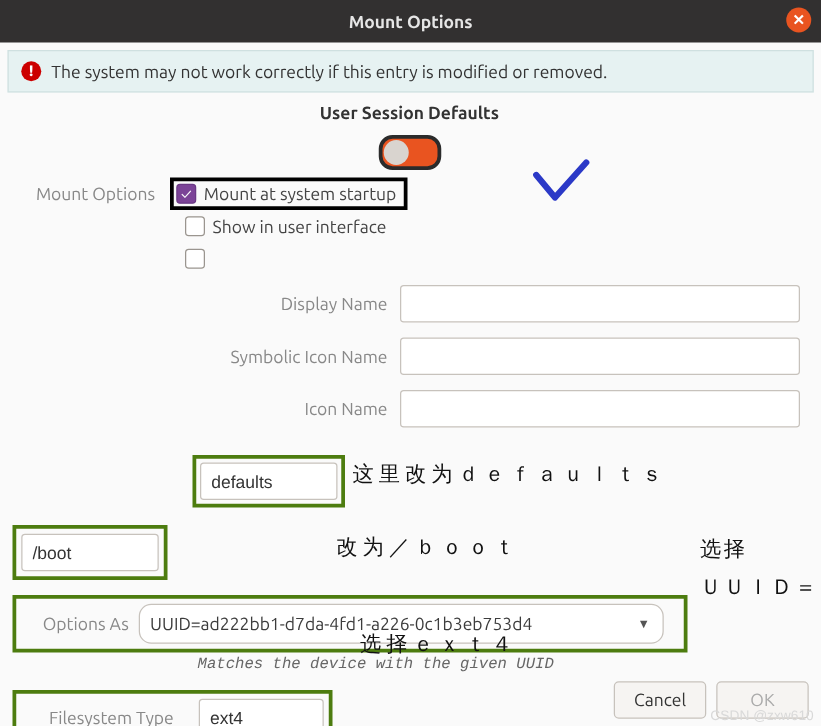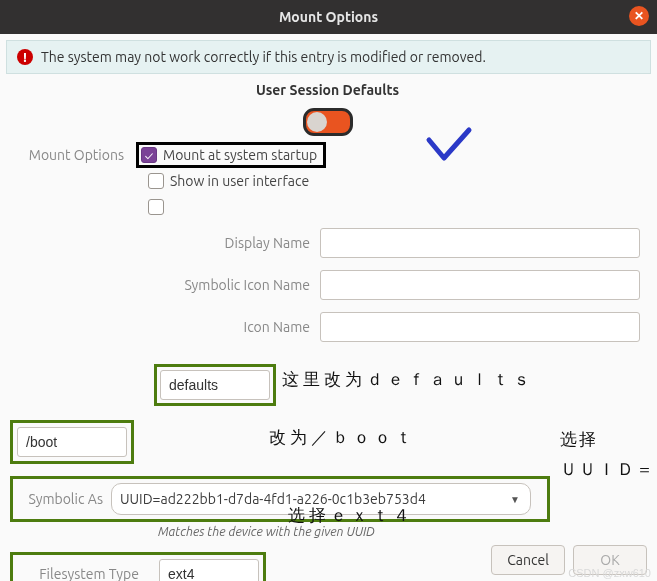--- a/index.html
+++ b/index.html
@@ -164,20 +164,21 @@
     right: 10px;
     font-size: 10px;
     color: #555;
   }
   .hint {
     font-style: italic;
     color: #666;
     font-size: 12.5px;
     margin-left: 148px;
     margin-top: 2px;
+    font-family: Liberation Mono, monospace;
   }
   .bottom-bar {
     position: absolute;
     bottom: 6px;
     right: 10px;
     display: flex;
     gap: 8px;
   }
   .btn {
     min-width: 74px;
@@ -282,21 +283,21 @@
   </div>
 
   <div class="field-row" style="margin-top:14px;">
     <span class="box-outline" style="padding:4px 4px; display:inline-flex; align-items:center; gap:8px;">
       <input class="text-input" style="width: 110px; max-width: 110px;" value="/boot">
     </span>
   </div>
 
   <div class="field-row" style="margin-top:12px;">
     <span class="box-outline" style="padding:4px; display:inline-flex; align-items:center; gap:8px; flex:1; max-width:540px;">
-      <span class="field-label" style="width:86px;">Symbolic As</span>
+      <span class="field-label" style="width:86px;">Options As</span>
       <div class="combo" style="max-width:420px; flex:1;">
         <span>UUID=ad222bb1-d7da-4fd1-a226-0c1b3eb753d4</span>
         <span class="caret">▼</span>
       </div>
     </span>
   </div>
   <div class="hint">Matches the device with the given UUID</div>
 
   <div class="field-row" style="margin-top:14px;">
     <span class="box-outline" style="padding:4px; display:inline-flex; align-items:center; gap:20px;">

